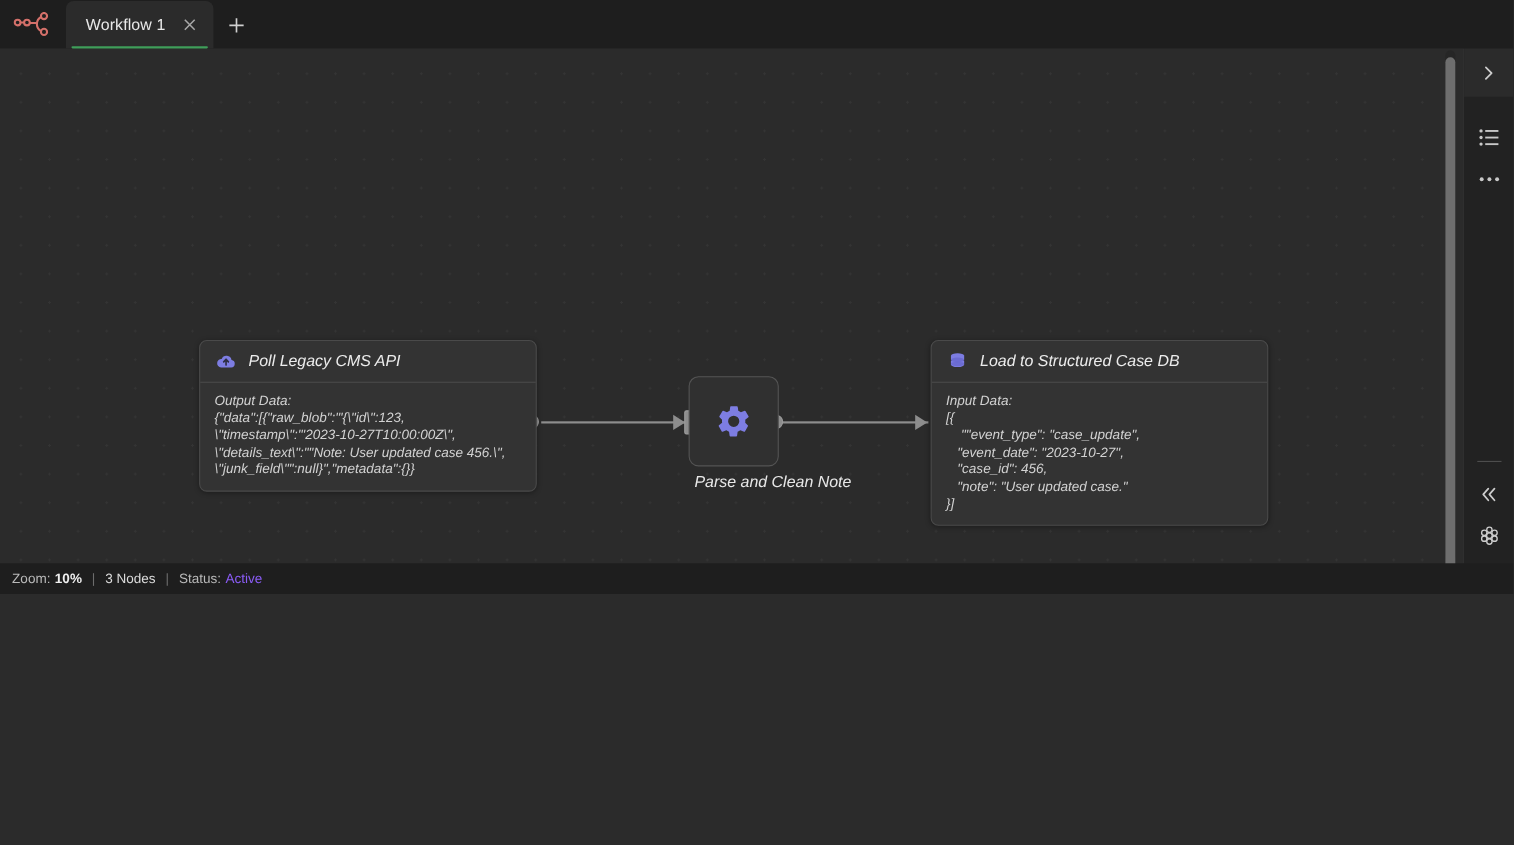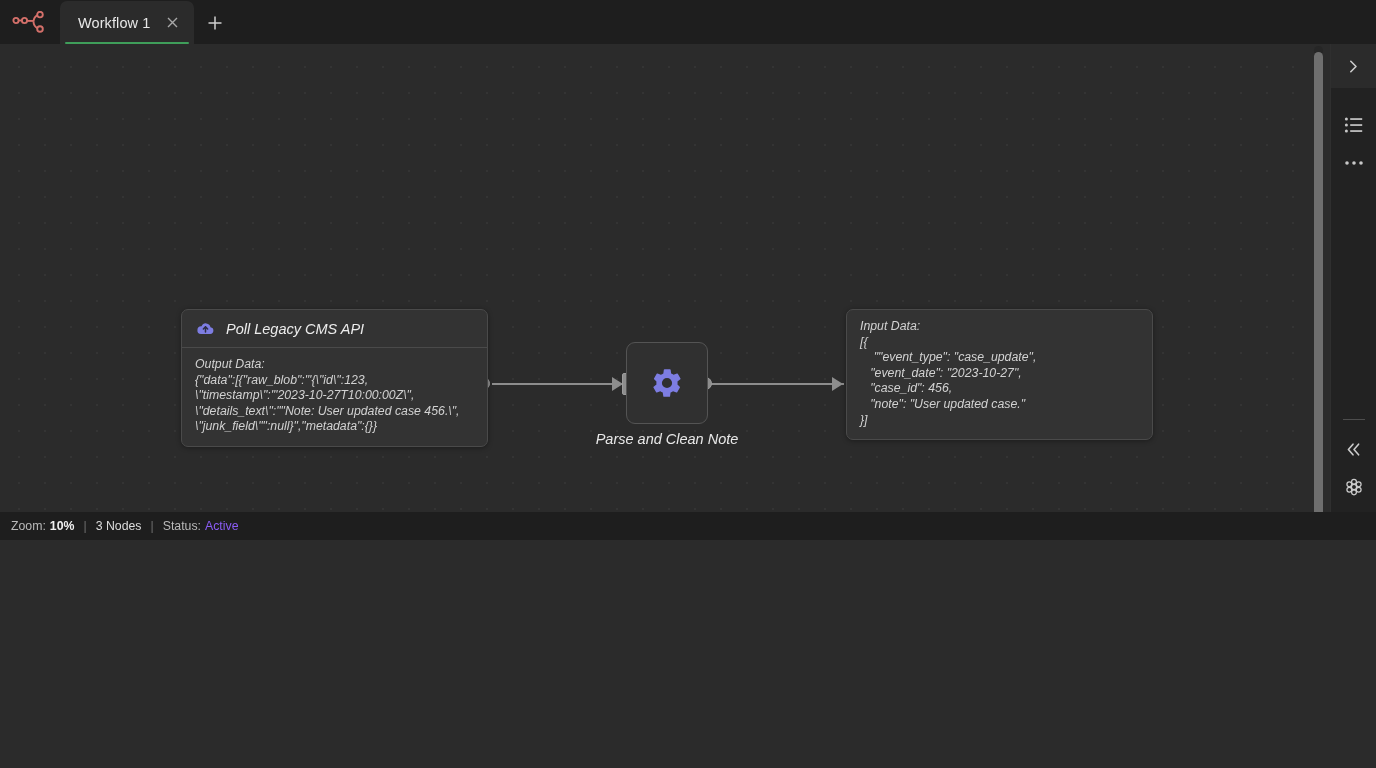--- a/index.html
+++ b/index.html
@@ -88,21 +88,21 @@
   #node-source { left:181px; top:309px; width:307px; }
   #node-sink   { left:846px; top:309px; width:307px; }
 
   
   #node-transform {
     position:absolute; left:626px; top:342px; width:82px; height:82px;
     background:#303030; border:1px solid #545454; border-radius:9px;
     display:flex; align-items:center; justify-content:center;
   }
   .transform-label {
-    position:absolute; left:560px; top:431px; width:214px; text-align:center;
+    position:absolute; left:560px; top:431px; width:214px; text-align:right;
     font-size:14.5px; color:#e8e8e8; white-space:nowrap;
   }
 
   
   .port-dot {
     position:absolute; width:13px; height:13px; border-radius:50%;
     background:#8d8d8d; border:1px solid #9c9c9c;
   }
   .port-rect {
     position:absolute; width:9px; height:22px; border-radius:2px;
@@ -210,20 +210,30 @@
       </div>
 
       <div id="node-transform" style="top:298px;">
         <svg width="34" height="34" viewBox="0 0 24 24">
           <path fill="#7d7de2" d="M19.4 13a7.8 7.8 0 0 0 .06-1 7.8 7.8 0 0 0-.07-1l2.01-1.58a.5.5 0 0 0 .12-.62l-1.9-3.3a.5.5 0 0 0-.6-.22l-2.37.96a7.2 7.2 0 0 0-1.72-1l-.36-2.52a.5.5 0 0 0-.5-.42h-3.8a.5.5 0 0 0-.5.42l-.36 2.52a7.4 7.4 0 0 0-1.72 1l-2.37-.96a.5.5 0 0 0-.6.22l-1.9 3.3a.5.5 0 0 0 .12.62L4.55 11a8 8 0 0 0 0 2l-2.01 1.58a.5.5 0 0 0-.12.62l1.9 3.3c.12.22.38.3.6.22l2.37-.96c.5.39 1.1.72 1.72 1l.36 2.52c.04.24.25.42.5.42h3.8c.25 0 .46-.18.5-.42l.36-2.52a7.4 7.4 0 0 0 1.72-1l2.37.96c.22.08.48 0 .6-.22l1.9-3.3a.5.5 0 0 0-.12-.62L19.4 13zM12 15.6A3.6 3.6 0 1 1 12 8.4a3.6 3.6 0 0 1 0 7.2z"></path>
         </svg>
       </div>
       <div class="transform-label" style="top:387px;">Parse and Clean Note</div>
 
       <div class="node" id="node-sink" style="top:265px;">
+        <div class="node-header">
+          <svg class="node-icon" viewBox="0 0 24 24">
+            <ellipse cx="12" cy="5.6" rx="7.6" ry="3" fill="#7d7de2"></ellipse>
+            <path d="M4.4 5.6 v4.3 c0 1.66 3.4 3 7.6 3 s7.6-1.34 7.6-3 V5.6" fill="#7d7de2"></path>
+            <path d="M4.4 11.2 v4.3 c0 1.66 3.4 3 7.6 3 s7.6-1.34 7.6-3 v-4.3" fill="#7d7de2"></path>
+            <ellipse cx="12" cy="10.3" rx="7.6" ry="2.6" fill="#5f5fc4" opacity=".55"></ellipse>
+            <ellipse cx="12" cy="15.0" rx="7.6" ry="2.6" fill="#5f5fc4" opacity=".55"></ellipse>
+          </svg>
+          <span class="node-title">Load to Structured Case DB</span>
+        </div>
         <div class="node-body">Input Data:
 [{
     ""event_type": "case_update",
    "event_date": "2023-10-27",
    "case_id": 456,
    "note": "User updated case."
 }]</div>
       </div>
 
       <div class="vscroll">

